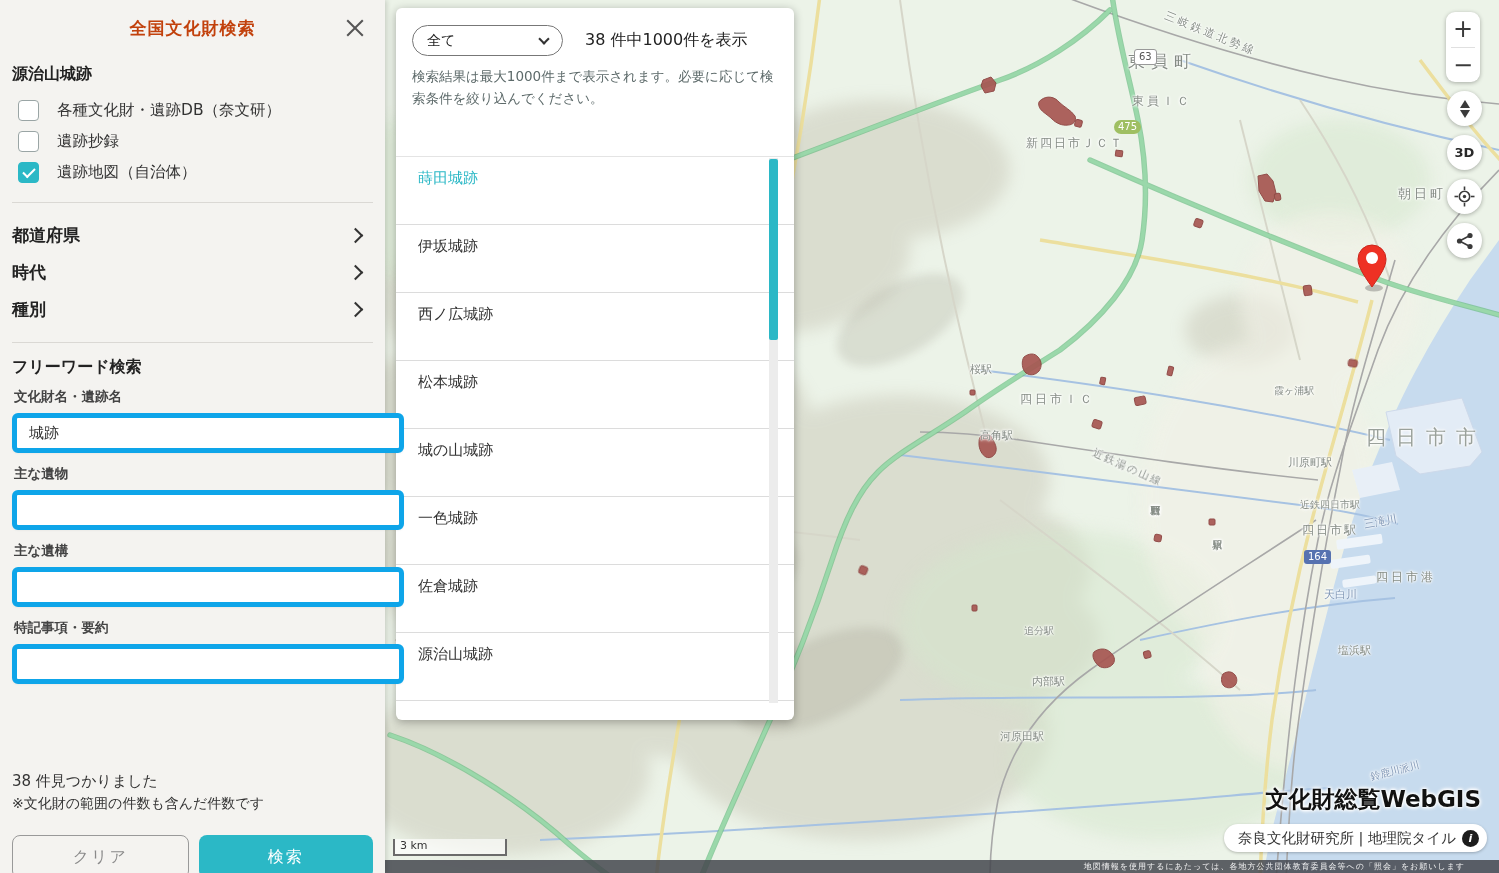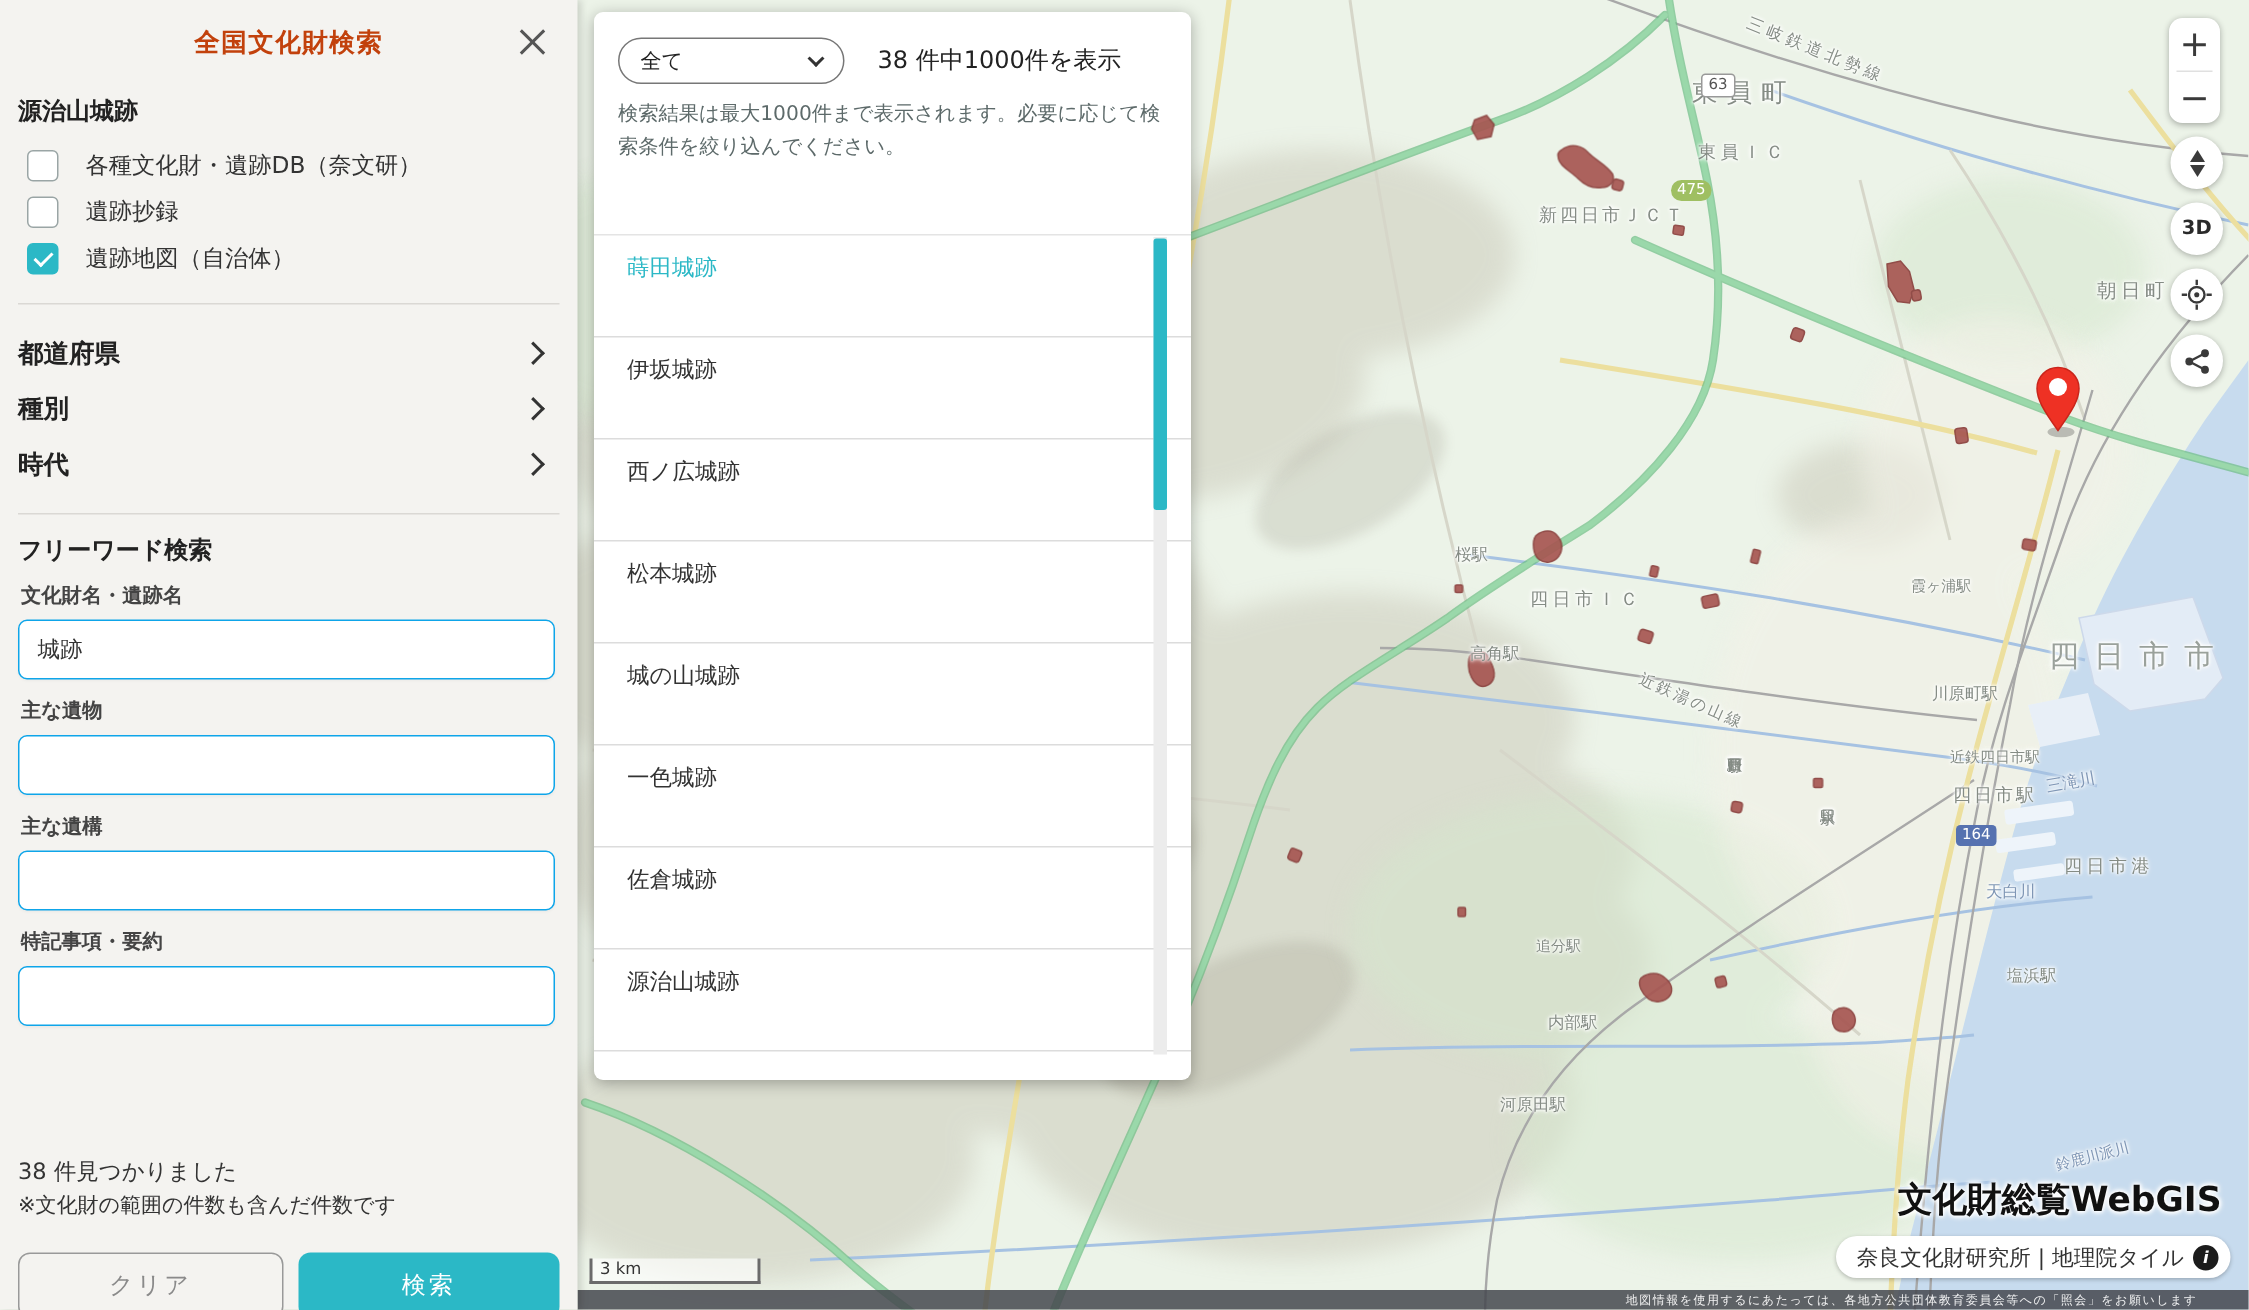--- a/index.html
+++ b/index.html
@@ -105,21 +105,21 @@
     transform:rotate(-45deg); }
   .cblabel { font-size:15.5px; color:#333; }
   .sdivider { height:1px; background:#dad8d4; margin:14px 12px; }
   .acc-row { display:flex; align-items:center; justify-content:space-between;
     padding:7px 24px 7px 12px; cursor:pointer; }
   .acc-label { font-size:17px; font-weight:bold; color:#222; }
   .chev { width:11px; height:11px; border-top:2.5px solid #333; border-right:2.5px solid #333;
     transform:rotate(45deg); }
   .field { margin:0 12px 12px 12px; }
   .flabel { font-size:13.5px; font-weight:bold; color:#444; margin:10px 0 7px 2px; }
-  .finput { width:358px; height:40px; border:1px solid #0ea5e9; border-radius:6px;
+  .finput { width:392px; height:40px; border:5px solid #0ea5e9; border-radius:6px;
     background:#fff; font-size:15px; color:#333; padding:0 12px;
     font-family:"DejaVu Sans","Liberation Sans",sans-serif; box-shadow:0 1px 2px rgba(0,0,0,.04); }
   .s-count { position:absolute; left:12px; top:772px; font-size:15px; color:#333; }
   .s-note  { position:absolute; left:12px; top:795px; font-size:14px; color:#333; }
   .btnrow { position:absolute; left:12px; top:835px; width:361px; display:flex; gap:10px; }
   .btn { flex:1; height:44px; border-radius:8px; font-size:16px; display:flex;
     align-items:center; justify-content:center; cursor:pointer; letter-spacing:2px; }
   .btn.clear { background:#f4f3f0; border:1px solid #999; color:#8a8a8a; }
   .btn.search { background:#2bb8c6; color:#fff; border:none; }
 </style>
@@ -398,25 +398,25 @@
       <span class="cblabel">遺跡地図（自治体）</span>
     </div>
 
     <div class="sdivider"></div>
 
     <div class="acc-row">
       <span class="acc-label">都道府県</span>
       <span class="chev"></span>
     </div>
     <div class="acc-row">
+      <span class="acc-label">時代</span>
+      <span class="chev"></span>
+    </div>
+    <div class="acc-row">
       <span class="acc-label">種別</span>
-      <span class="chev"></span>
-    </div>
-    <div class="acc-row">
-      <span class="acc-label">時代</span>
       <span class="chev"></span>
     </div>
 
     <div class="sdivider"></div>
 
     <div class="sheading">フリーワード検索</div>
 
     <div class="field">
       <div class="flabel">文化財名・遺跡名</div>
       <input class="finput" type="text" value="城跡" style="">

